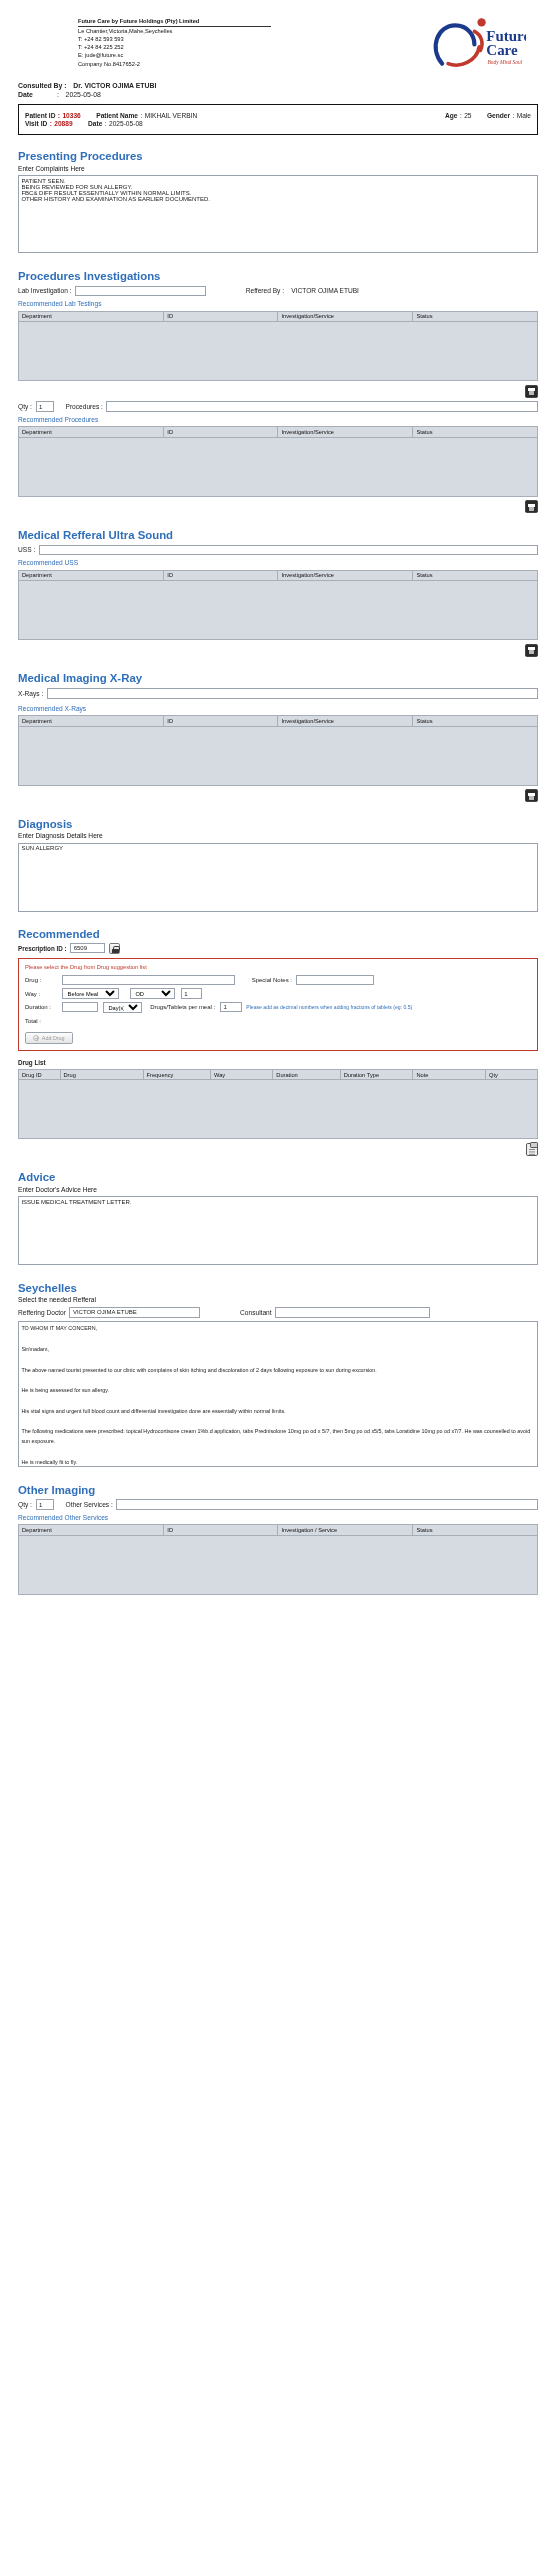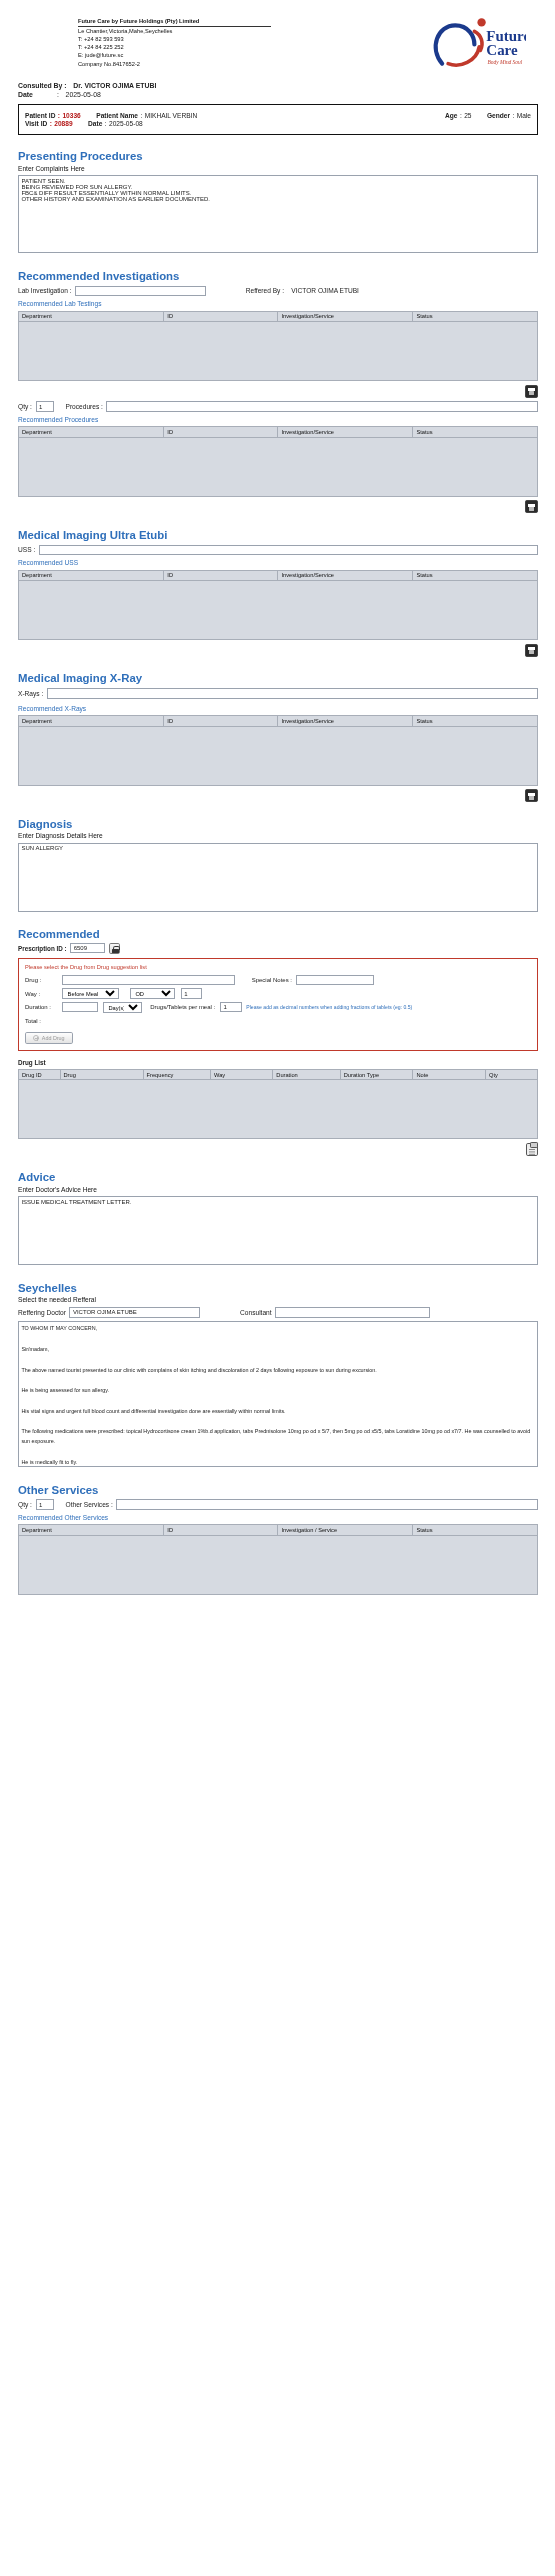--- a/index.html
+++ b/index.html
@@ -198,21 +198,21 @@
 
   
   <h2 class="sec">Presenting Procedures</h2>
   <div class="sec-sub">Enter Complaints Here</div>
   <textarea class="ta-big" style="">PATIENT SEEN.
 BEING REVIEWED FOR SUN ALLERGY.
 FBC&amp; DIFF RESULT ESSENTIALLY WITHIN NORMAL LIMITS.
 OTHER HISTORY AND EXAMINATION AS EARLIER DOCUMENTED.</textarea>
 
   
-  <h2 class="sec">Recommended  Investigations</h2>
+  <h2 class="sec">Procedures  Investigations</h2>
   <div class="row-inline">
     <label>Lab Investigation :</label>
     <input type="text" style="width: 131px; height: 10.8px;" value="">
     <span style="margin-left:36px">Reffered By :</span>
     <span style="margin-left:3.6px">VICTOR OJIMA ETUBI</span>
   </div>
   <div class="sec-sub blue">Recommended Lab Testings</div>
   <table class="grid">
     <thead>
         <tr>
@@ -245,21 +245,21 @@
       <th style="width:24%">Status</th>
     </tr>
       </thead>
   </table>
   <div class="grid-body"></div>
   <div class="printer-row">
     <span class="printer"></span>
   </div>
 
   
-  <h2 class="sec">Medical Imaging Ultra Etubi</h2>
+  <h2 class="sec">Medical Refferal Ultra Sound</h2>
   <div class="row-inline">
     <label>USS :</label>
     <input type="text" class="inp-flex" value="" style="">
   </div>
   <div class="sec-sub blue">Recommended USS</div>
   <table class="grid">
     <thead>
         <tr>
       <th style="width:28%">Department</th>
       <th style="width:22%">ID</th>
@@ -402,21 +402,21 @@
 
 Thank you.
 
 Dr. Etubi Victor Ojima
 
 Sign
 
 Date: 08/05/2025</textarea>
 
   
-  <h2 class="sec">Other Services</h2>
+  <h2 class="sec">Other Imaging</h2>
   <div class="row-inline">
     <label>Qty :</label>
     <input type="text" style="width: 18px; height: 10.8px;" value="1">
     <label style="margin-left:8.4px">Other Services :</label>
     <input type="text" class="inp-flex" value="" style="">
   </div>
   <div class="sec-sub blue">Recommended Other Services</div>
   <table class="grid">
     <thead>
         <tr>

